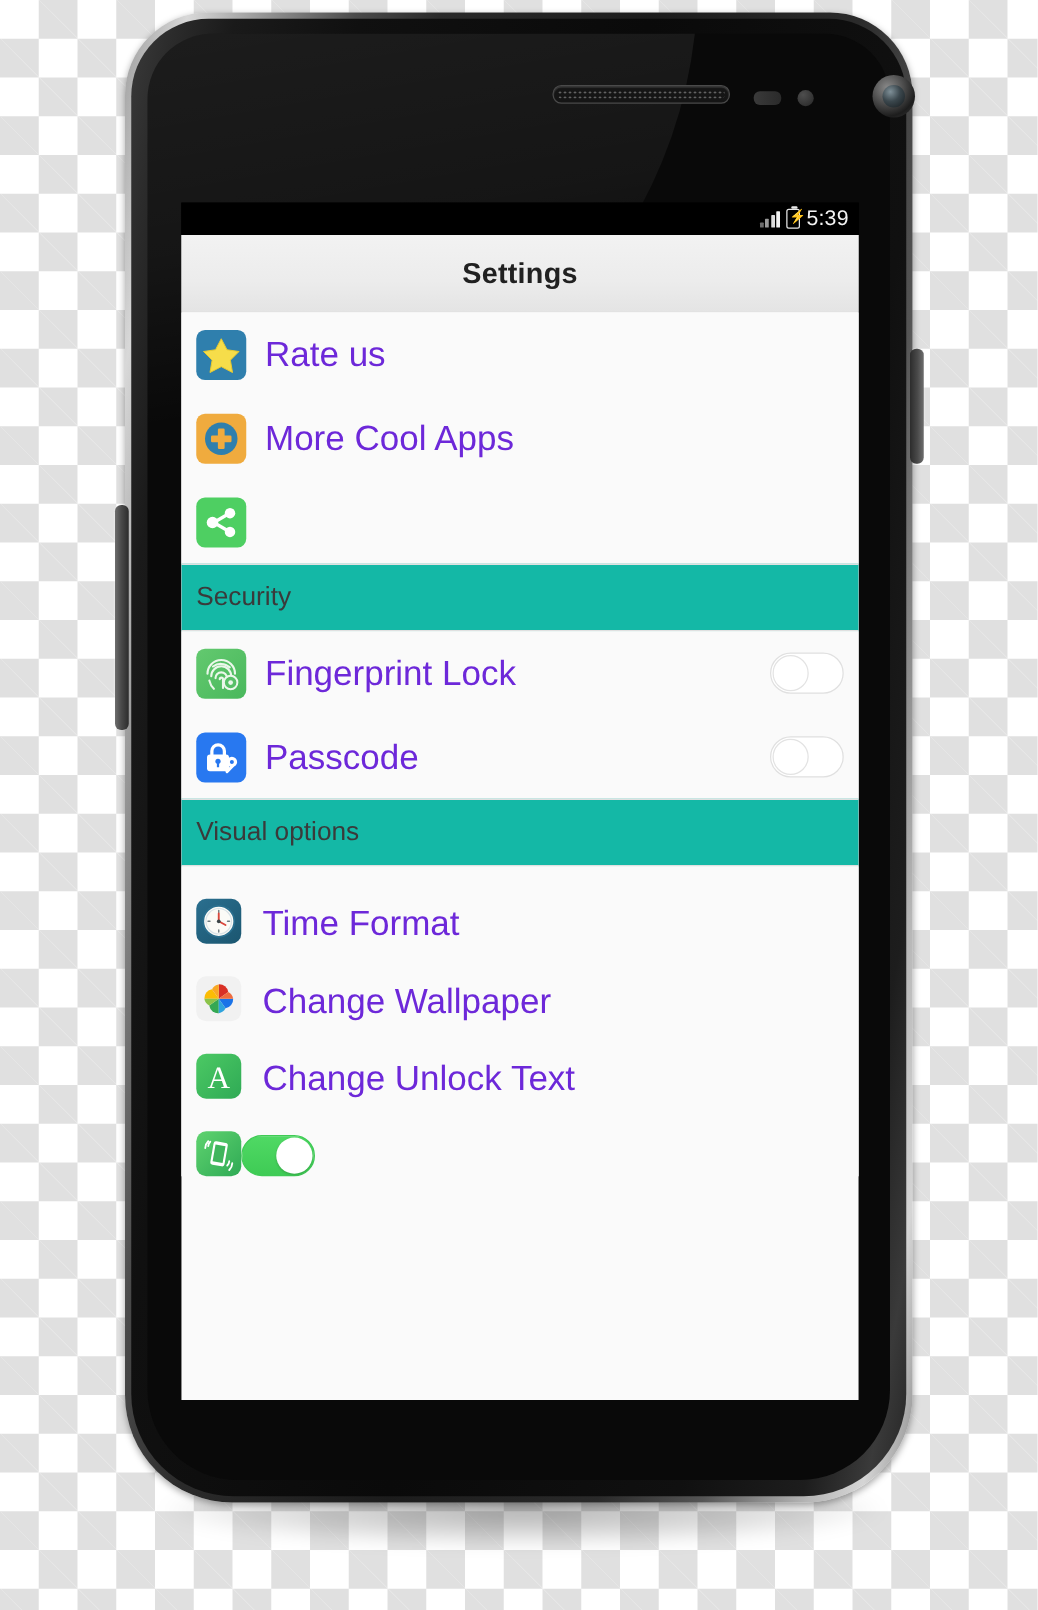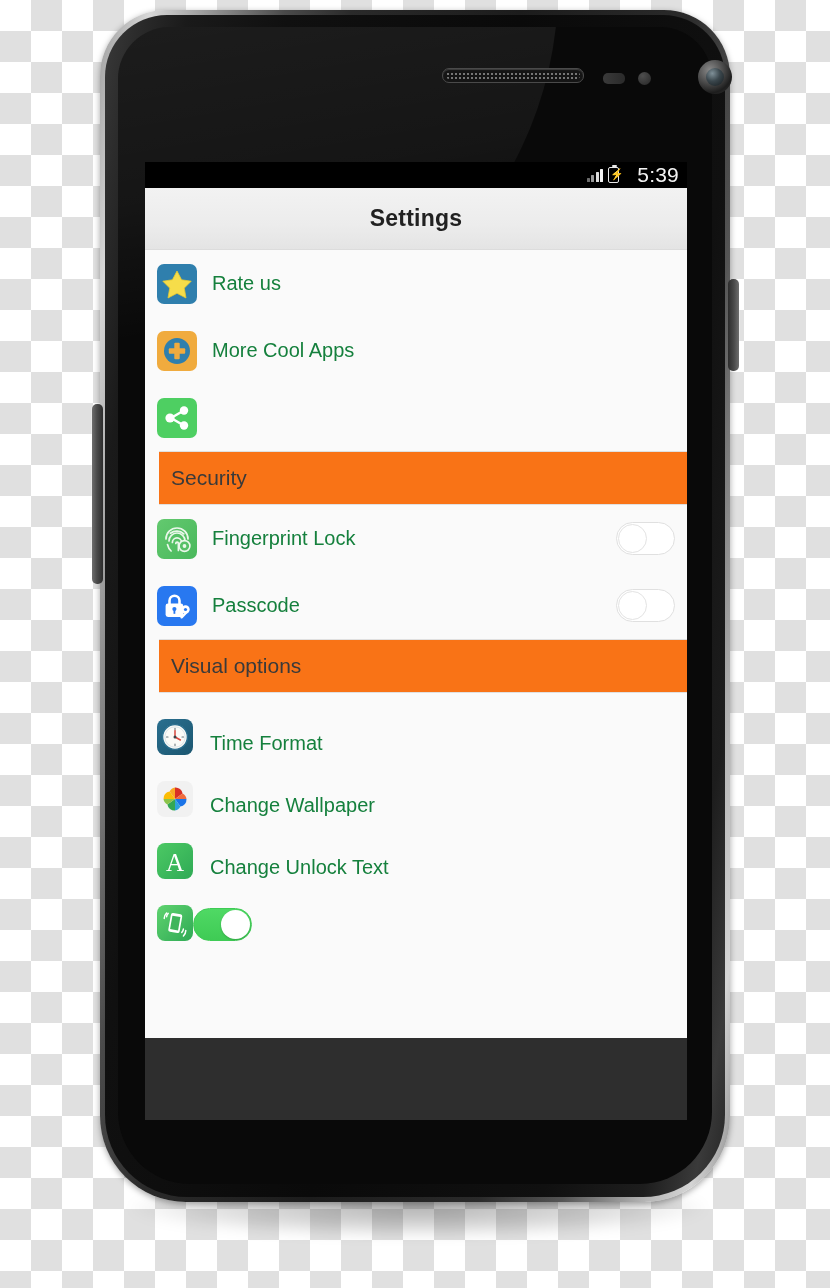--- a/index.html
+++ b/index.html
@@ -212,27 +212,26 @@
     top: 0px;
     width: 6px;
     height: 12px;
     color: #f0f0f0;
     font-size: 11px;
     line-height: 12px;
     text-align: center;
   }
   #status-time {
     color: #f3f3f3;
-    font-size: 21px;
+    font-size: 17px;
     letter-spacing: 0.2px;
-    margin-left: 13px;
   }
 
   #app-window {
-    height: 850px;
+    height: 1021px;
     background: #fafafa;
     overflow: hidden;
   }
 
   #app-bar {
     height: 61px;
     background: linear-gradient(180deg, #f2f2f2 0%, #ececec 60%, #e4e4e4 100%);
     display: flex;
     align-items: center;
     justify-content: center;
@@ -242,28 +241,27 @@
     font-size: 23px;
     font-weight: bold;
     color: #212121;
     letter-spacing: 0.2px;
   }
 
   .list { background: #fafafa; }
 
   .section-header {
     height: 54px;
-    background: #f97316;
+    background: #14b8a6;
     display: flex;
     align-items: center;
     padding-left: 12px;
     box-sizing: border-box;
     border-top: 1px solid #e0e0e0;
     border-bottom: 1px solid #e0e0e0;
-    margin-left: 14px;
   }
   .section-header-label {
     font-size: 21px;
     color: #3a3a3a;
   }
 
   .row {
     height: 67px;
     display: flex;
     align-items: center;
@@ -282,22 +280,22 @@
     overflow: hidden;
     display: flex;
     align-items: center;
     justify-content: center;
   }
   .row-icon.sm { width: 36px; height: 36px; border-radius: 8px; }
   .row-icon svg { display: block; }
 
   .row-label {
     margin-left: 15px;
-    font-size: 20px;
-    color: #15803d;
+    font-size: 28px;
+    color: #6d28d9;
     flex: 1 1 auto;
     white-space: nowrap;
   }
   .row-label.indent { margin-left: 17px; }
 
   
   .toggle {
     flex: 0 0 auto;
     width: 59px;
     height: 33px;

